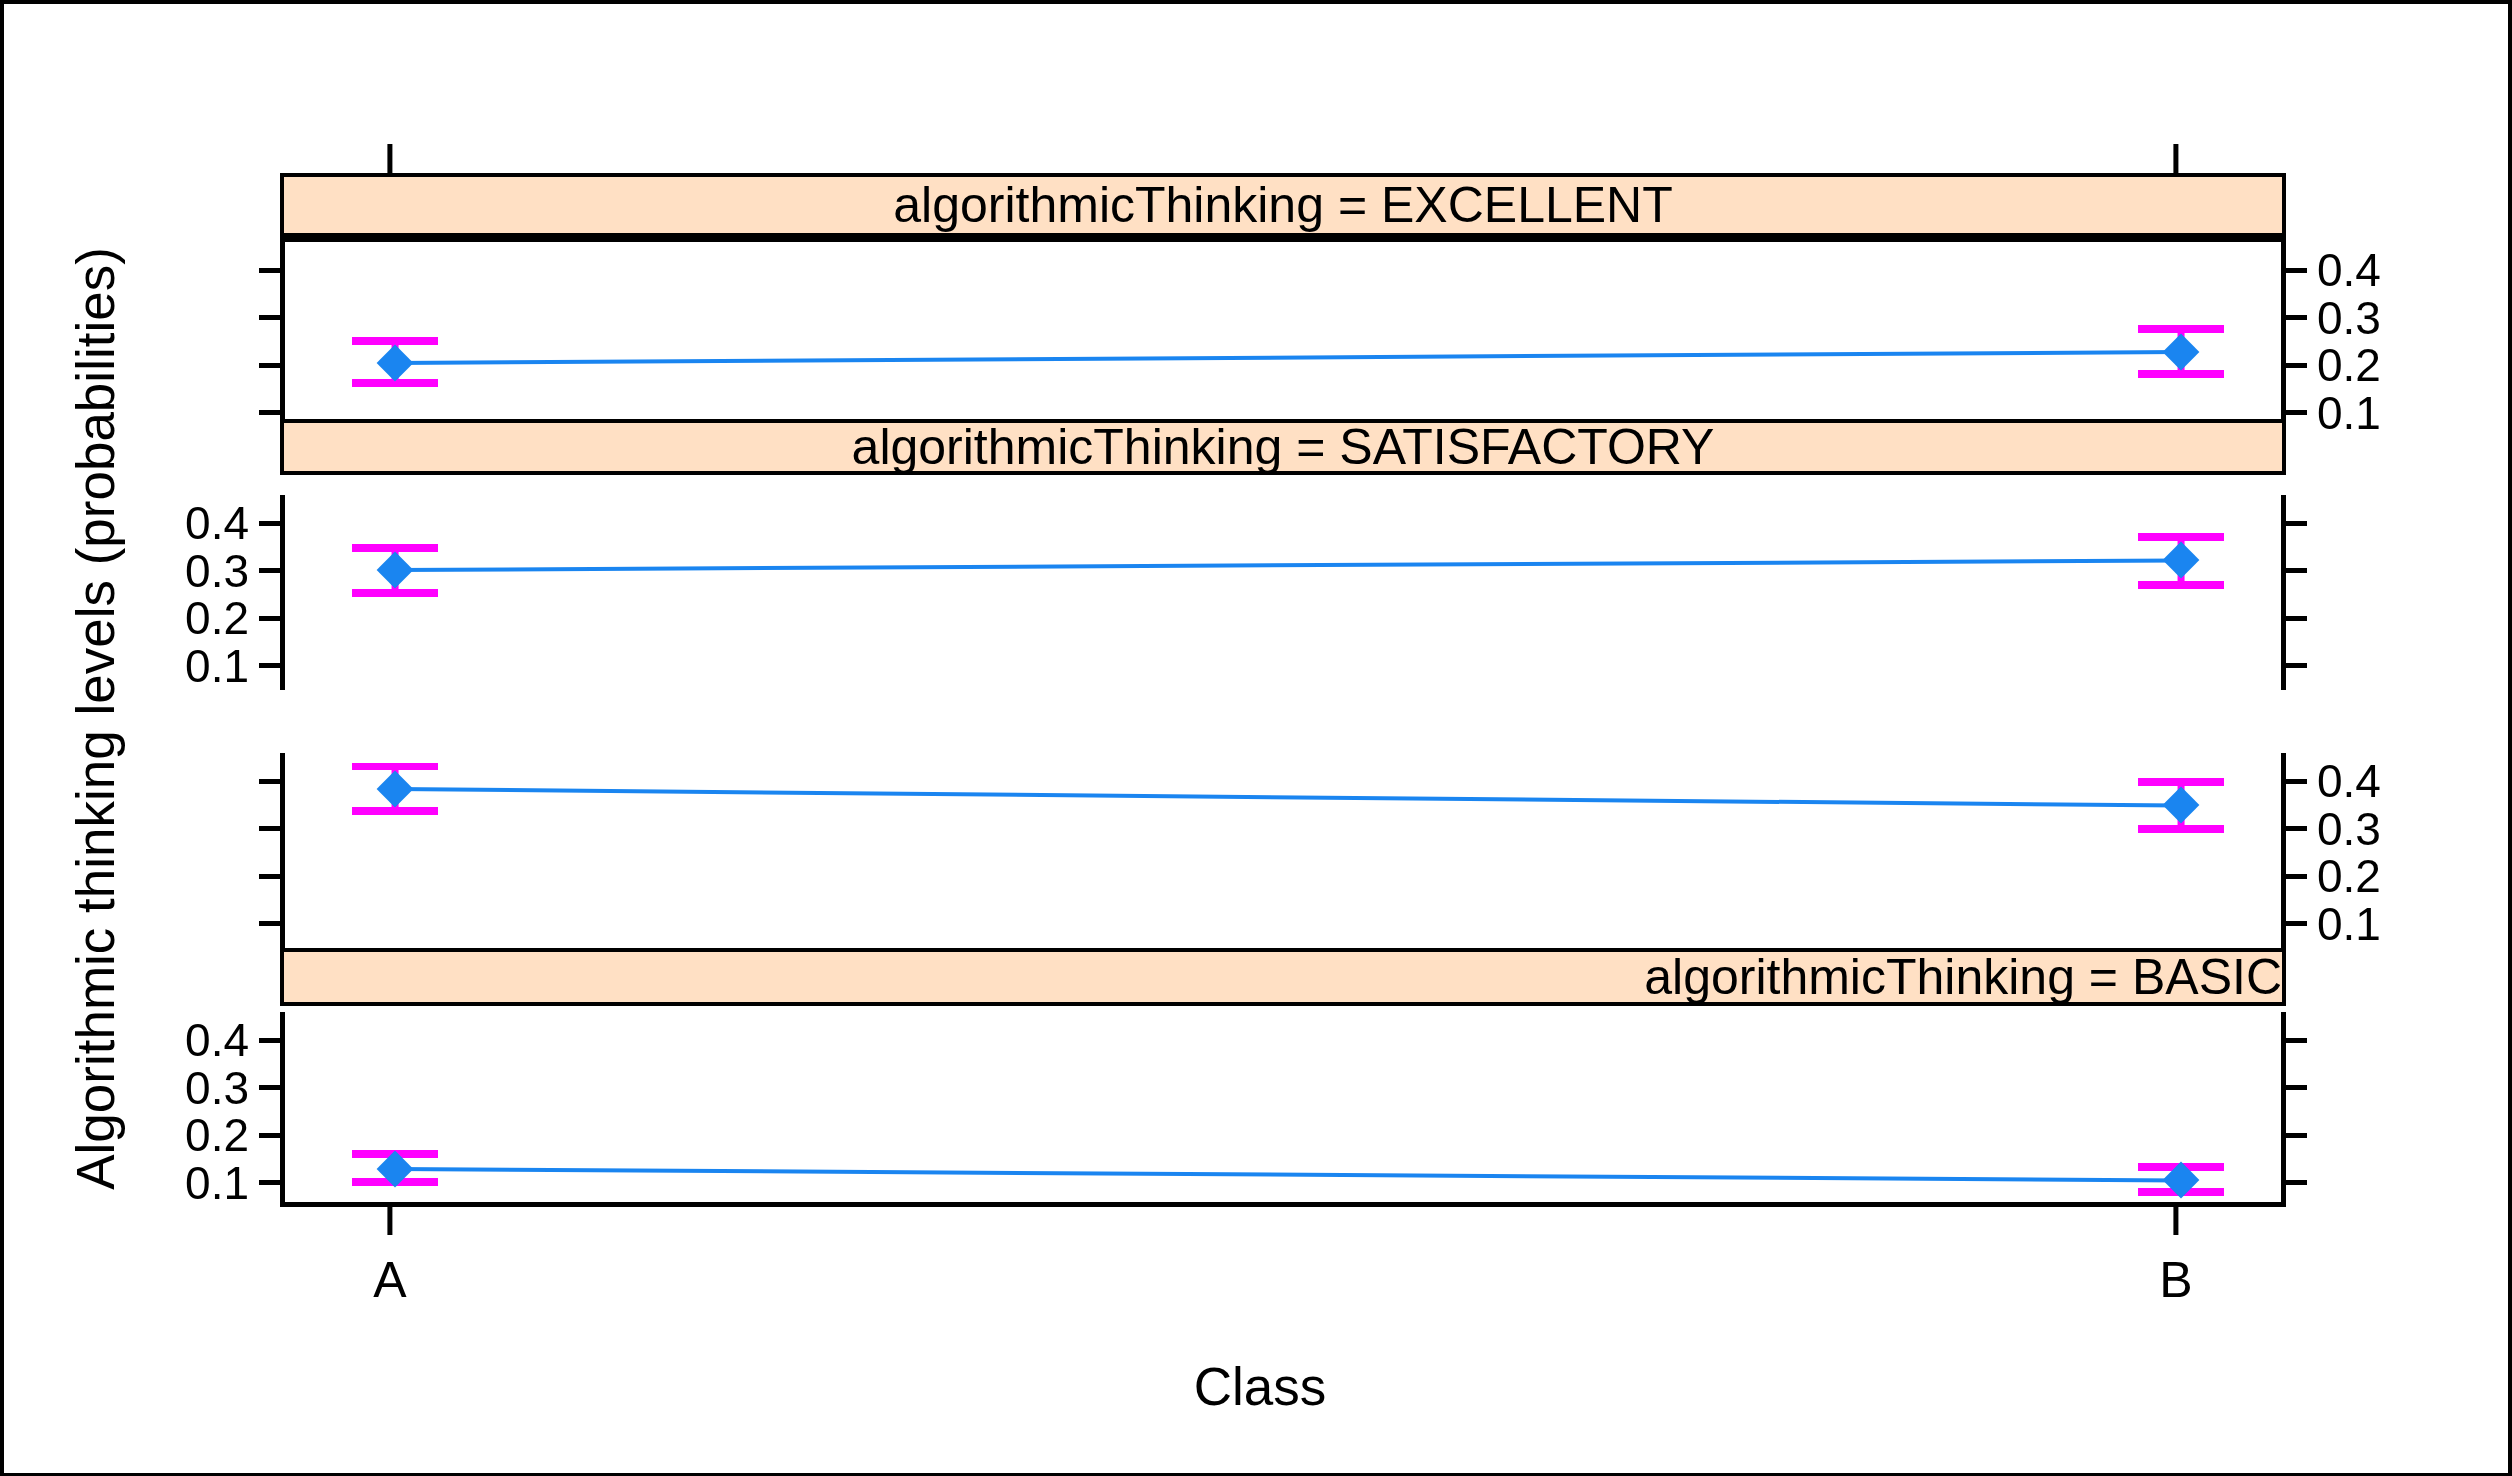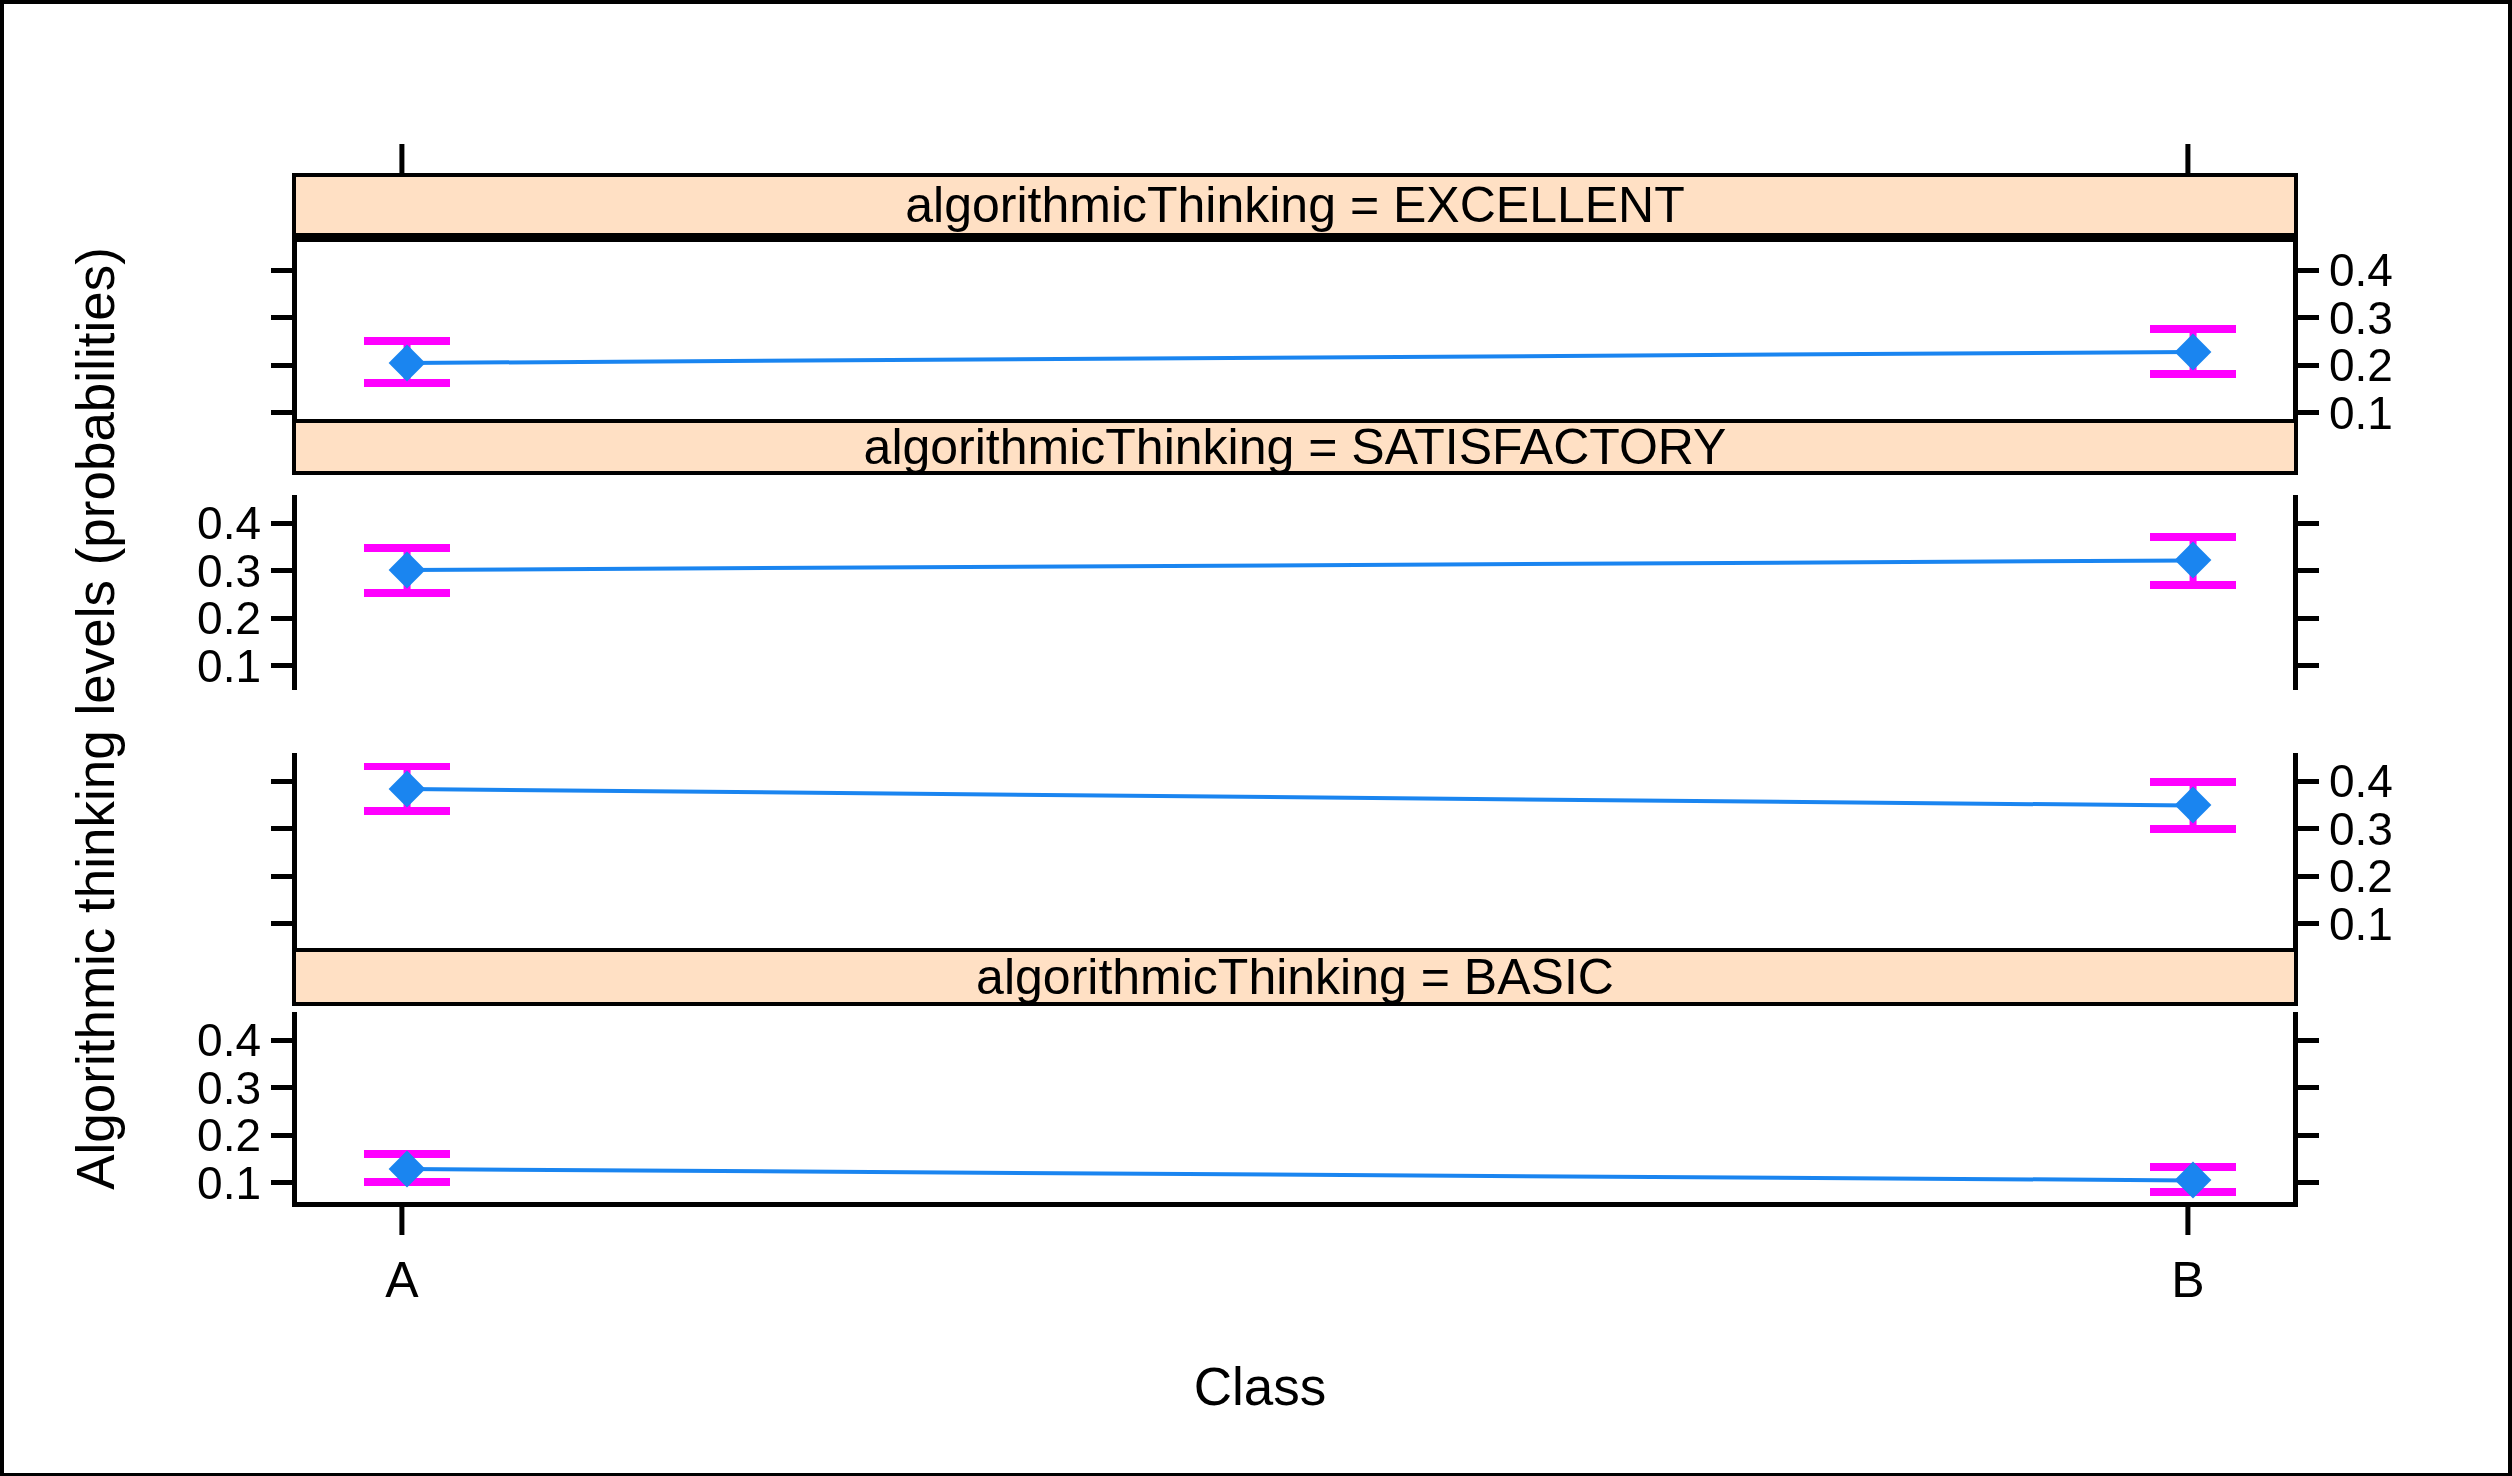--- a/index.html
+++ b/index.html
@@ -44,21 +44,20 @@
     font-size: 53px;
     color: #000;
   }
   
   .plot-area {
     position: absolute;
     left: 276px;
     top: 169px;
     width: 2006px;
     height: 1033px;
-    margin-left: 12px;
   }
   .strip {
     position: absolute;
     left: 0;
     width: 100%;
     box-sizing: border-box;
     background: #FFE0C4;
     border: 4.3px solid #000000;
     display: flex;
     align-items: center;
@@ -227,21 +226,21 @@
         <div class="series-line" style="left: 110px; top: 34px; width: 1785px; transform: rotate(0.533036deg);"></div>
         <div class="errbar" style="left: 110px; top: 13.3px; height: 45px;"></div>
         <div class="errcap" style="left: 110px; top: 9.8px;"></div>
         <div class="errcap" style="left: 110px; top: 54px;"></div>
         <div class="point" style="left: 110px; top: 36px;"></div>
         <div class="errbar" style="left: 1896px; top: 28.5px; height: 47px;"></div>
         <div class="errcap" style="left: 1896px; top: 25px;"></div>
         <div class="errcap" style="left: 1896px; top: 72px;"></div>
         <div class="point" style="left: 1896px; top: 52px;"></div>
       </div>
-      <div class="strip" style="top: 775px; height: 58px;">
+      <div class="strip" style="top: 775px; height: 58px; justify-content: flex-end;">
         <span>algorithmicThinking = BASIC</span>
       </div>
       <div class="panel bottom-edge" style="top: 839px; height: 195px;">
         <div class="tick left" style="top: 168px;"></div>
         <div class="tick right" style="top: 168px;"></div>
         <div class="ticklabel left" style="top: 148px;">0.1</div>
         <div class="tick left" style="top: 121px;"></div>
         <div class="tick right" style="top: 121px;"></div>
         <div class="ticklabel left" style="top: 100px;">0.2</div>
         <div class="tick left" style="top: 73px;"></div>

